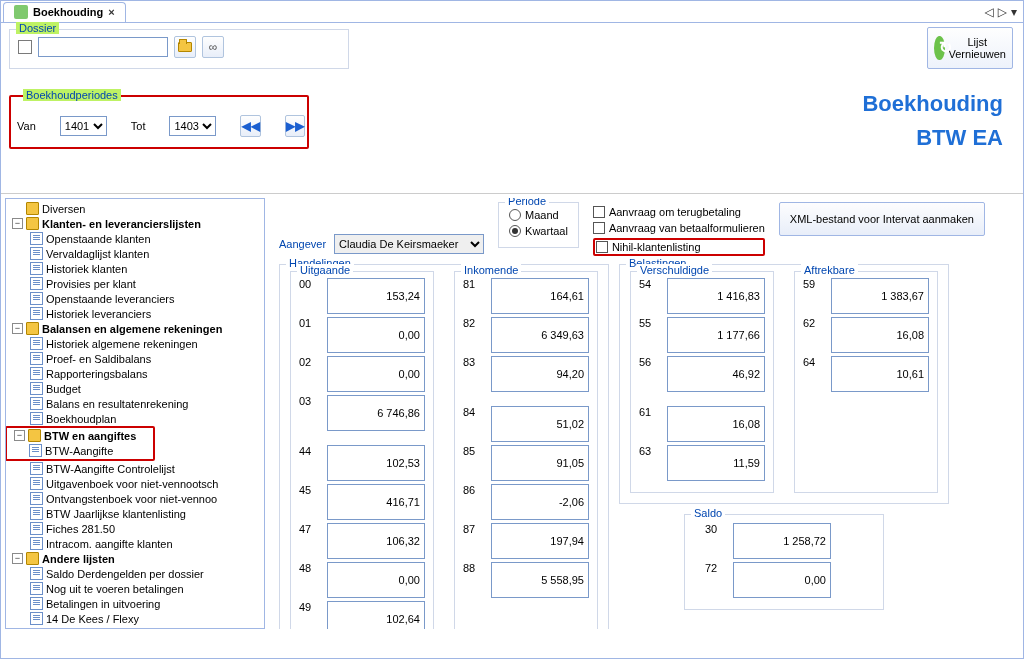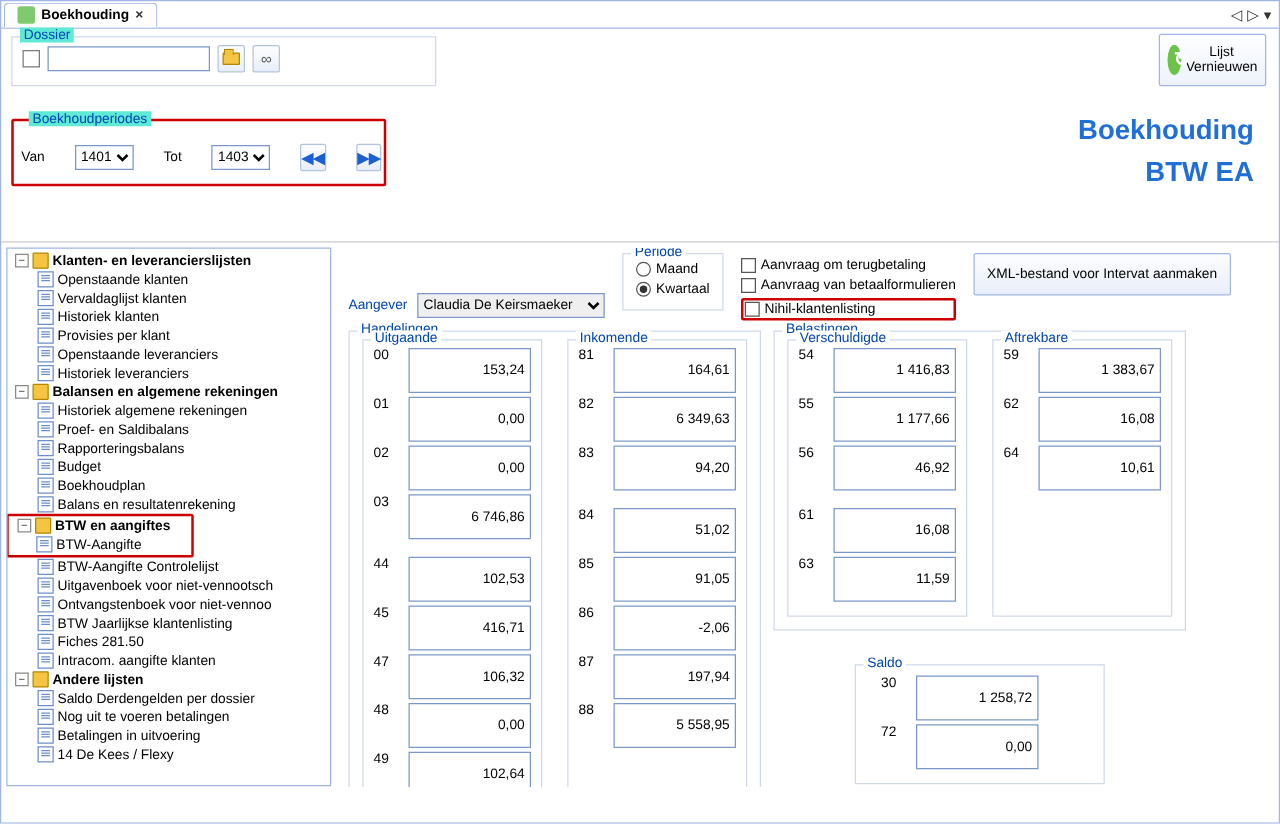--- a/index.html
+++ b/index.html
@@ -10,21 +10,21 @@
   .tab { display: flex; align-items: center; gap: 5px; padding: 2px 10px; border: 1px solid #a0b6e4; border-bottom: none; border-top-left-radius: 4px; border-top-right-radius: 4px; background: #fff; margin-left: 2px; height: 20px; }
   .tab-icon { width: 14px; height: 14px; background: #7fc96e; border-radius: 2px; }
   .tab-title { font-weight: bold; }
   .tab-close { font-weight: bold; cursor: pointer; color: #333; }
   .tabbar-right { margin-left: auto; padding-right: 6px; display:flex; gap:4px;}
   .tabbar-right span { cursor:pointer; color:#333; font-size:12px;}
   
   .top-area { padding: 6px 8px; position: relative; height: 170px; }
   
   .fieldset { border: 1px solid #d0d8e8; padding: 6px 8px 10px 8px; position: relative; margin-bottom: 6px; }
-  .fieldset-legend { position: absolute; top: -8px; left: 6px; background: #5eead4; padding: 0 3px; color: #0046b0; }
+  .fieldset-legend { position: absolute; top: -8px; left: 6px; background: #bef264; padding: 0 3px; color: #0046b0; }
   
   .dossier-row { display: flex; align-items: center; gap: 6px; }
   .dossier-check { width: 14px; height: 14px; border:1px solid #7a7a7a; background:#fff;}
   .dossier-input { width: 130px; height: 20px; border: 1px solid #7a99c9; background:#fff; }
   .icon-btn { width: 22px; height: 22px; border: 1px solid #b0c4de; background: linear-gradient(#fefefe,#e8eef9); display:flex; align-items:center; justify-content:center; cursor:pointer; border-radius:2px;}
   .folder-icon { width:14px; height:10px; background:#f4c542; border:1px solid #b38600; border-radius:1px; position:relative;}
   .folder-icon::before{content:"";position:absolute;top:-4px;left:0;width:6px;height:4px;background:#f4c542;border:1px solid #b38600;border-bottom:none;border-radius:1px 1px 0 0;}
   .link-icon { font-size:12px; color:#555;}
   
   .periods-row { display:flex; align-items:center; gap:24px; }
@@ -82,21 +82,21 @@
   .group-box { border:1px solid #d0d8e8; padding:6px 10px 10px 10px; position:relative;}
   .group-box .legend { position:absolute; top:-8px; left:6px; background:#fff; padding:0 3px; color:#0046b0;}
   .subgroup { border:1px solid #d0d8e8; padding:6px 8px 8px 8px; position:relative; }
   .subgroup .legend { position:absolute; top:-8px; left:6px; background:#fff; padding:0 3px; color:#0046b0;}
   .val-row { display:flex; gap:8px; margin-bottom:3px;}
   .code-lbl { width:20px; text-align:left;}
   .val-input { width:98px; height:36px; border:1px solid #7a99c9; background:#fff; text-align:right; padding-right:4px; display:flex; align-items:center; justify-content:flex-end;}
   
   .handelingen-cols { display:flex; gap:20px;}
   .belasting-cols { display:flex; gap:20px;}
-  .saldo-box { margin-top:27px; border:1px solid #d0d8e8; padding:8px 10px 8px 10px; position:relative; width: 200px; margin-left:auto; margin-right:auto;}
+  .saldo-box { margin-top:10px; border:1px solid #d0d8e8; padding:8px 10px 8px 10px; position:relative; width: 200px; margin-left:auto; margin-right:auto;}
   .saldo-box .legend { position:absolute; top:-8px; left:6px; background:#fff; padding:0 3px; color:#0046b0;}
   .saldo-align { margin-left: 10px;}
 </style>
 </head>
 <body>
 
 <div class="app">
 
   <div class="tabbar">
     <div class="tab">
@@ -151,20 +151,25 @@
           <div class="nav-btn">◀◀</div>
           <div class="nav-btn">▶▶</div>
         </div>
       </div>
     </div>
   </div>
 
   <div class="main-split">
 
     <div class="tree-panel">
+      <div class="tree-item">
+          <span class="tree-spacer"></span>
+          <span class="tree-icon folder"></span>
+          <span class="tree-label">Diversen</span>
+        </div>
 
       <div class="tree-item bold">
           <span class="tree-toggle">−</span>
           <span class="tree-icon folder"></span>
           <span class="tree-label">Klanten- en leverancierslijsten</span>
         </div>
       <div class="tree-children" id="klantlev-children">
           <div class="tree-item">
             <span class="tree-icon doc"></span>
             <span class="tree-label">Openstaande klanten</span>
@@ -208,25 +213,25 @@
           <div class="tree-item">
             <span class="tree-icon doc"></span>
             <span class="tree-label">Rapporteringsbalans</span>
           </div>
           <div class="tree-item">
             <span class="tree-icon doc"></span>
             <span class="tree-label">Budget</span>
           </div>
           <div class="tree-item">
             <span class="tree-icon doc"></span>
+            <span class="tree-label">Balans en resultatenrekening</span>
+          </div>
+          <div class="tree-item">
+            <span class="tree-icon doc"></span>
             <span class="tree-label">Boekhoudplan</span>
-          </div>
-          <div class="tree-item">
-            <span class="tree-icon doc"></span>
-            <span class="tree-label">Balans en resultatenrekening</span>
           </div>
         </div>
 
       <div class="tree-partial-red-box" style="width:150px;">
         <div class="tree-item bold" style="padding-left:7px;">
             <span class="tree-toggle">−</span>
             <span class="tree-icon folder"></span>
             <span class="tree-label">BTW en aangiftes</span>
           </div>
         <div class="tree-children" style="">

